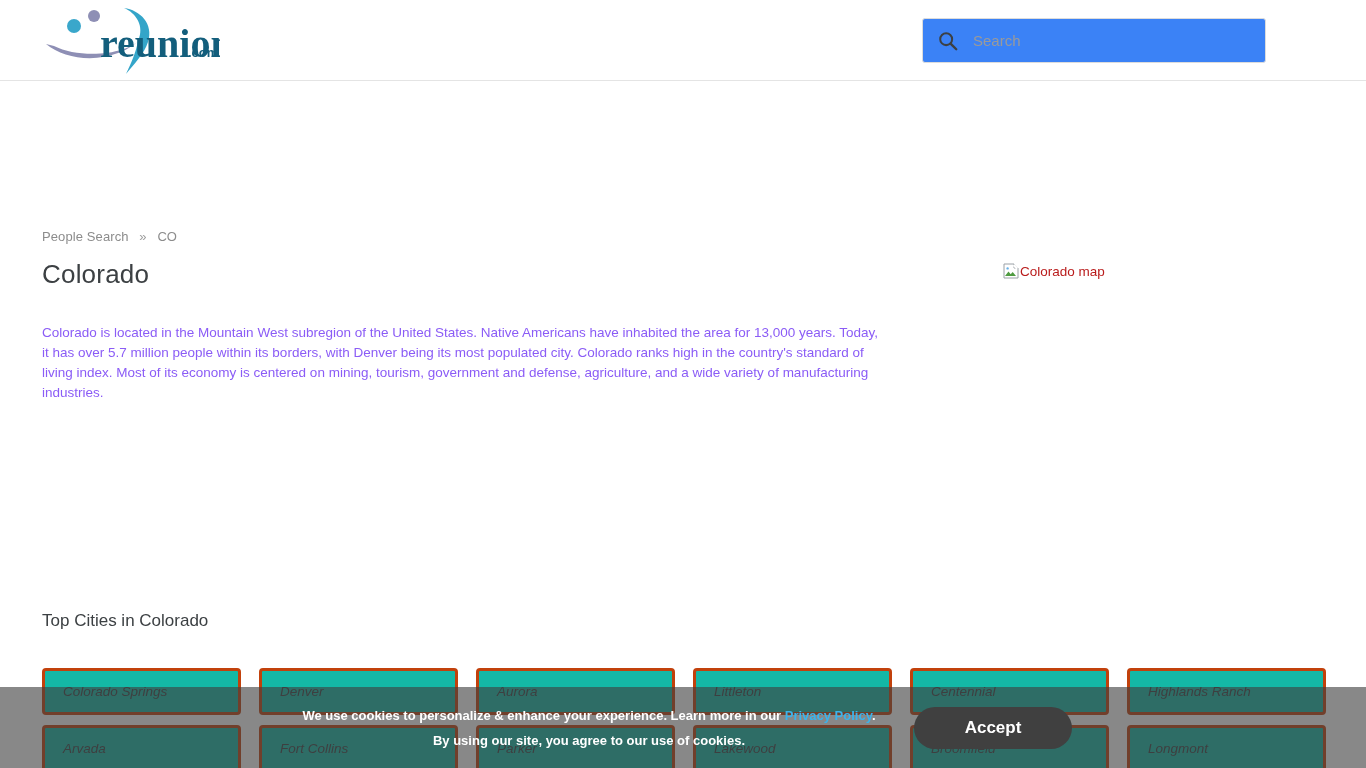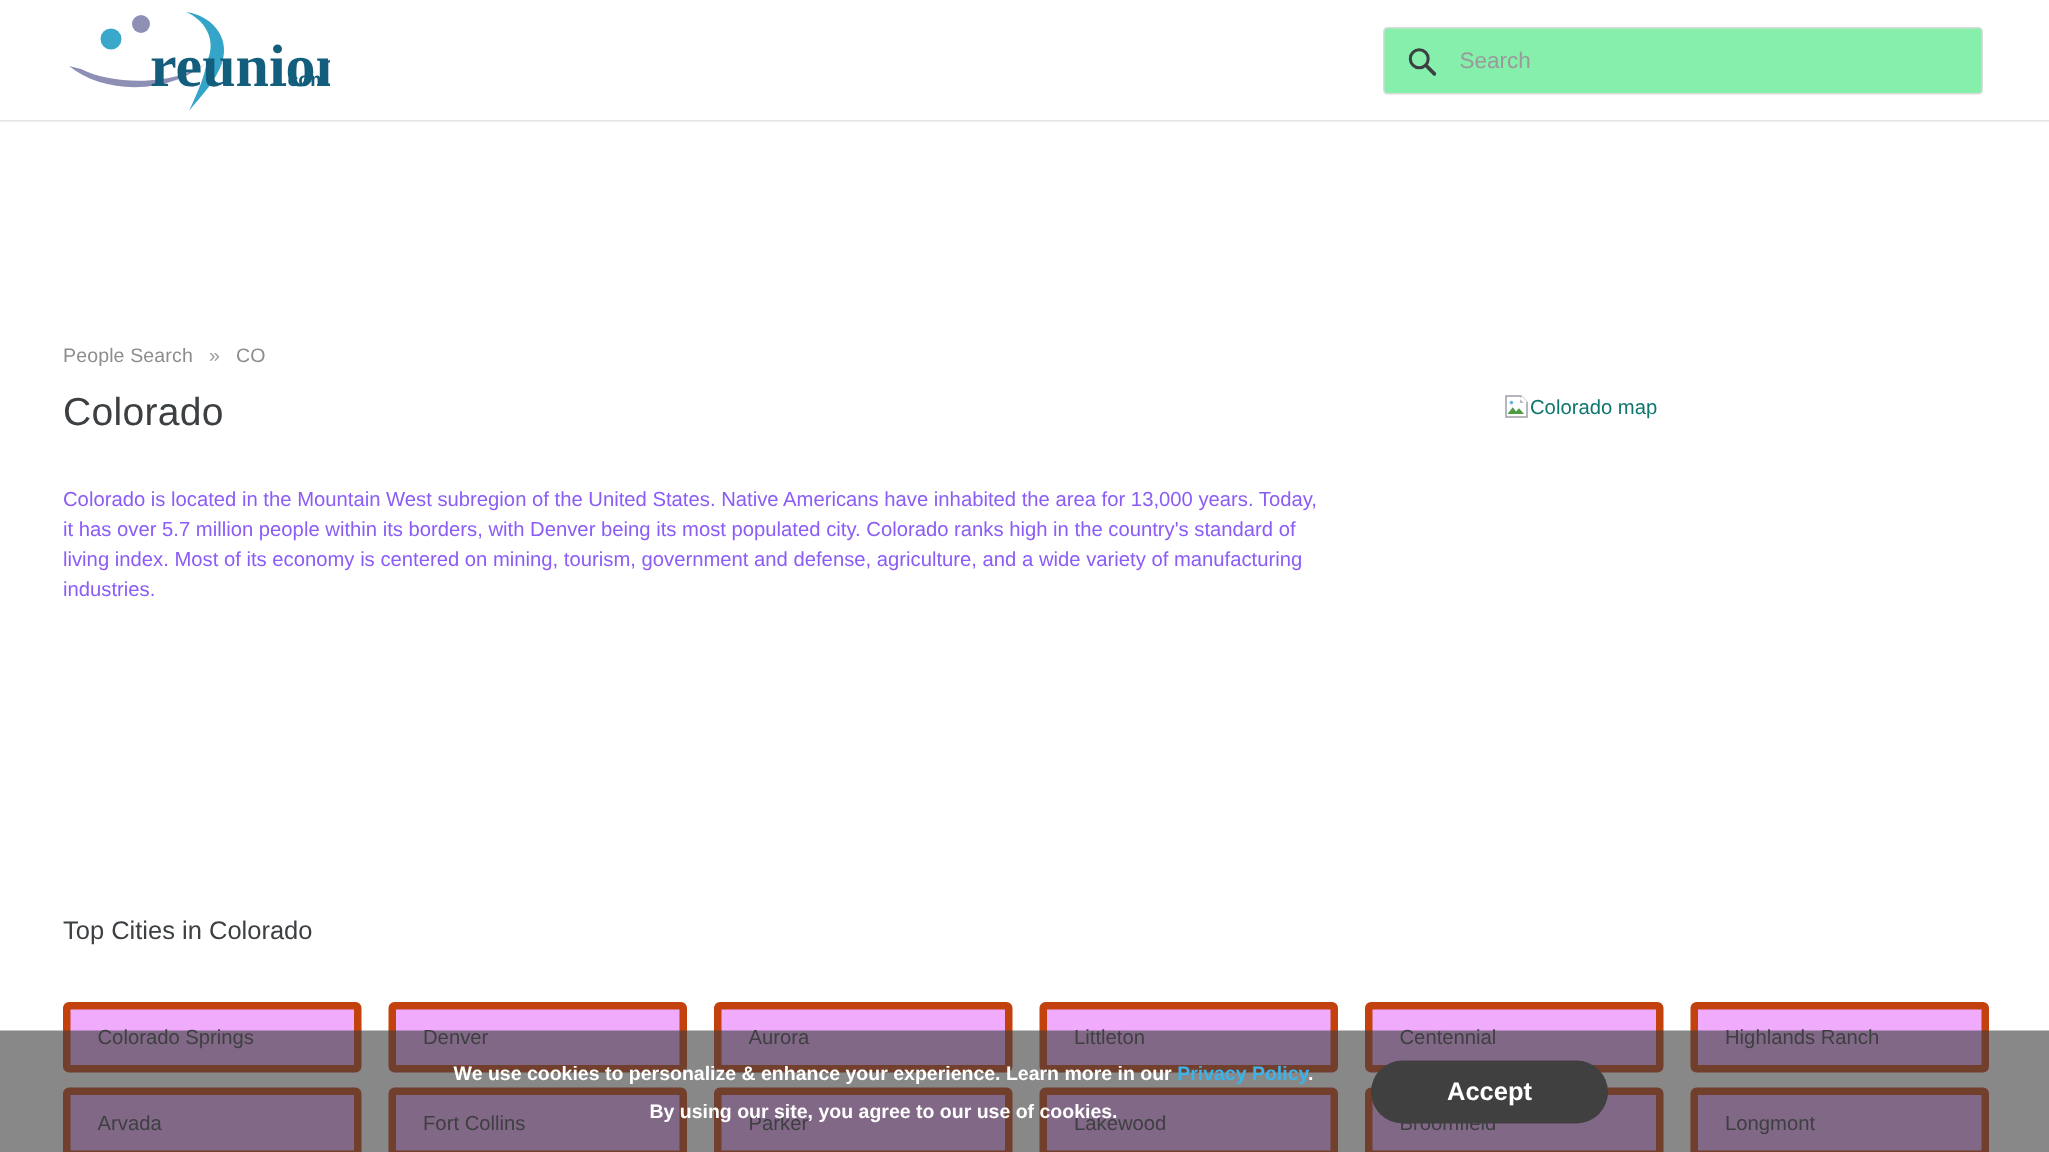--- a/index.html
+++ b/index.html
@@ -29,25 +29,25 @@
     width: 180px;
     height: 72px;
     display: block;
   }
   .logo-wrap svg { display: block; }
 
   .search-wrap {
     position: absolute;
     left: 922px;
     top: 18px;
-    width: 400px;
+    width: 344px;
     height: 45px;
     border: 1px solid #dcdcdc;
     border-radius: 3px;
-    background: #86efac;
+    background: #3b82f6;
     display: flex;
     align-items: center;
     padding: 0 10px 0 14px;
   }
   .search-icon {
     flex: 0 0 auto;
     width: 22px;
     height: 22px;
     margin-right: 12px;
     display: block;
@@ -112,21 +112,21 @@
   }
 
   
   .map-holder {
     position: absolute;
     left: 1003px;
     top: 182px;
     display: flex;
     align-items: center;
     font-size: 13.5px;
-    color: #0f766e;
+    color: #b91c1c;
     white-space: nowrap;
   }
   .broken-img-icon {
     width: 16px;
     height: 16px;
     margin-right: 1px;
     flex: 0 0 auto;
     display: block;
   }
 
@@ -146,32 +146,33 @@
     left: 42px;
     top: 587px;
     width: 1284px;
     display: grid;
     grid-template-columns: repeat(6, 1fr);
     column-gap: 18px;
     row-gap: 10px;
   }
   .city-tile {
     height: 47px;
-    border: 5px solid #c2410c;
+    border: 3px solid #c2410c;
     border-radius: 4px;
-    background: #f0abfc;
+    background: #14b8a6;
     display: flex;
     align-items: center;
     padding: 0 18px;
     font-size: 13.5px;
     color: #3c4043;
     text-decoration: none;
     cursor: pointer;
     overflow: hidden;
     white-space: nowrap;
+    font-style: italic;
   }
 
   
   .cookie-overlay {
     position: absolute;
     left: 0;
     top: 687px;
     width: 1366px;
     height: 81px;
     background: rgba(63,63,63,0.62);

